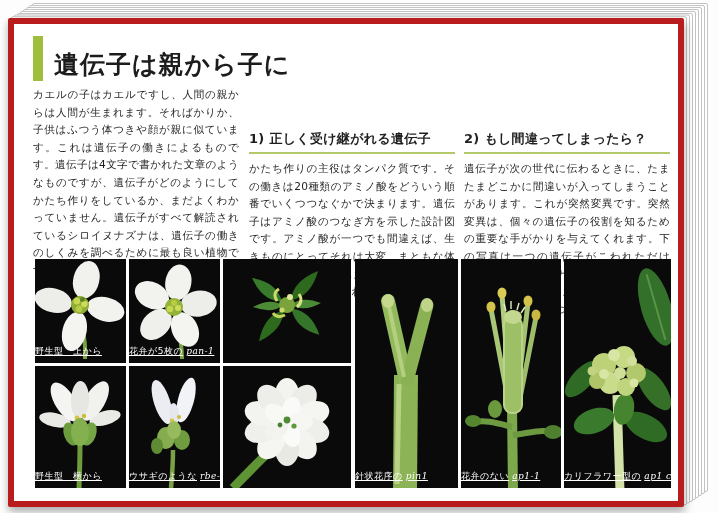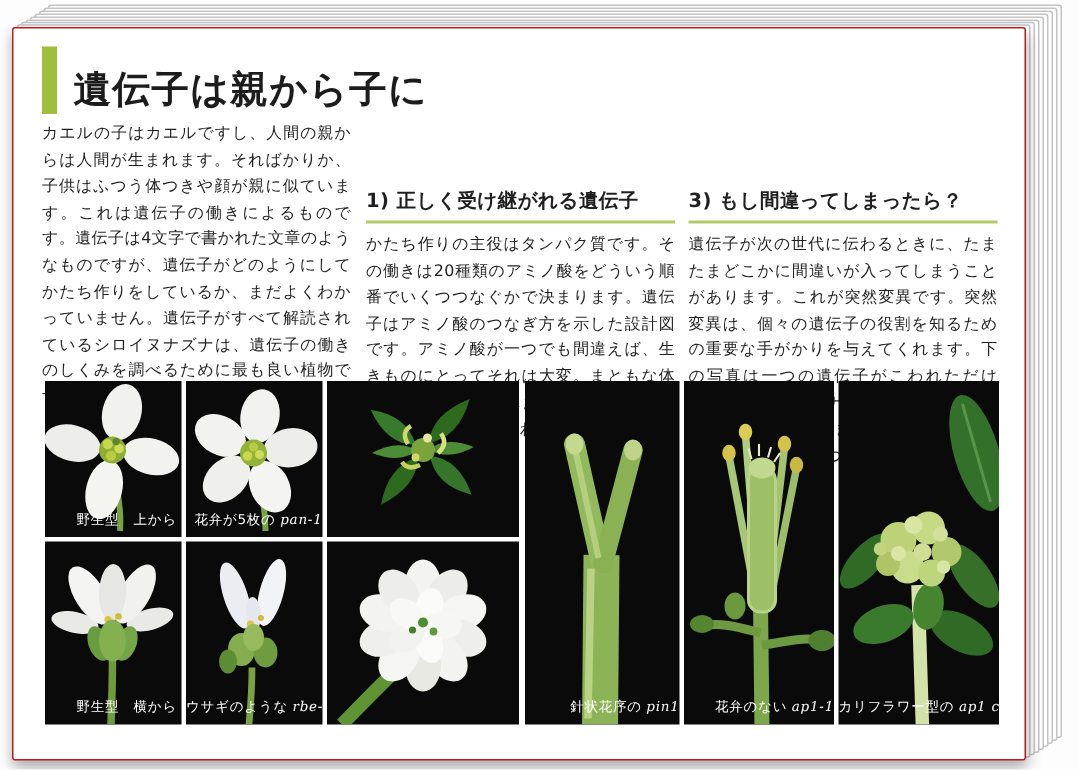--- a/index.html
+++ b/index.html
@@ -9,42 +9,42 @@
 
   
   .stack { position:absolute; left:8px; top:18px; width:676px; height:489px;
            background:#ffffff; border:1px solid #c3c3c3; border-radius:2px; }
   .s1{transform:translate(24px,-15px);} .s2{transform:translate(21px,-13px);}
   .s3{transform:translate(18px,-11px);} .s4{transform:translate(15px,-9px);}
   .s5{transform:translate(12px,-7px);}  .s6{transform:translate(9px,-5px);}
   .s7{transform:translate(6px,-3.5px);} .s8{transform:translate(3px,-1.8px);}
 
   .page { position:absolute; left:8px; top:18px; width:676px; height:489px;
-          background:#ffffff; border:1px solid #b91c1c; border-radius:2px;
+          background:#ffffff; border:6px solid #b91c1c; border-radius:2px;
           box-shadow:2px 5px 9px rgba(0,0,0,.22), -2px 4px 7px rgba(0,0,0,.12); }
 
   .accent-bar { position:absolute; left:19px; top:12px; width:10px; height:45px; }
   .page-title { position:absolute; left:40px; top:24px; font-size:25px; font-weight:bold;
                 color:#1c1c1c; letter-spacing:1px; white-space:nowrap; }
 
   .col { position:absolute; top:62px; width:206px; color:#1f1f1f; }
   .col-1 { left:19px; }  .col-2 { left:235px; }  .col-3 { left:450px; }
   .col p { font-size:10.6px; line-height:17.6px; text-align:justify; letter-spacing:.2px; }
   .sec-head { font-size:13px; font-weight:bold; white-space:nowrap; letter-spacing:.3px;margin-top:44px; }
   .sec-rule { height:2px; margin-top:4px; }
   .col-2 p, .col-3 p { margin-top:6px; }
 
   
   .photo-area { position:absolute; left:21px; top:235px; display:flex; gap:4px; }
   .pg-left  { display:grid; grid-template-columns:91px 91px 128px; grid-template-rows:104px 122px; gap:3px; }
   .pg-right { display:grid; grid-template-columns:103px 100px 107px; grid-template-rows:229px; gap:3px;border-radius:22px; }
   .cell { position:relative; background:#0a0a0a; overflow:hidden; }
   .cell svg { position:absolute; inset:0; width:100%; height:100%; }
-  .plabel { position:absolute; left:0; right:0; bottom:5px; text-align:right;
-            color:#ffffff; font-size:9px; letter-spacing:.5px; white-space:nowrap; }
+  .plabel { position:absolute; left:0; right:0; bottom:5px; text-align:left;
+            color:#ffffff; font-size:9px; letter-spacing:.5px; white-space:nowrap;text-decoration:underline; }
   .plabel i { font-style:italic; margin-left:3px; font-family:"DejaVu Serif","Liberation Serif",serif; }
 </style>
 </head>
 <body>
 
 <div class="scene">
 
   <div class="stack s1"></div>
   <div class="stack s2"></div>
   <div class="stack s3"></div>
@@ -63,21 +63,21 @@
       <p>カエルの子はカエルですし、人間の親からは人間が生まれます。そればかりか、子供はふつう体つきや顔が親に似ています。これは遺伝子の働きによるものです。遺伝子は4文字で書かれた文章のようなものですが、遺伝子がどのようにしてかたち作りをしているか、まだよくわかっていません。遺伝子がすべて解読されているシロイヌナズナは、遺伝子の働きのしくみを調べるために最も良い植物です。</p>
     </div>
 
     <div class="col col-2">
       <div class="sec-head">1) 正しく受け継がれる遺伝子</div>
       <div class="sec-rule" style="background:#b4c96b"></div>
       <p>かたち作りの主役はタンパク質です。その働きは20種類のアミノ酸をどういう順番でいくつつなぐかで決まります。遺伝子はアミノ酸のつなぎ方を示した設計図です。アミノ酸が一つでも間違えば、生きものにとってそれは大変。まともな体ができないかもしれません。そのため遺伝子は正確に子に伝わらなくてはなりません。</p>
     </div>
 
     <div class="col col-3">
-      <div class="sec-head">3) もし間違ってしまったら？</div>
+      <div class="sec-head">2) もし間違ってしまったら？</div>
       <div class="sec-rule" style="background:#b4c96b"></div>
       <p>遺伝子が次の世代に伝わるときに、たまたまどこかに間違いが入ってしまうことがあります。これが突然変異です。突然変異は、個々の遺伝子の役割を知るための重要な手がかりを与えてくれます。下の写真は一つの遺伝子がこわれただけで、シロイヌナズナの花がどんなに変わった形になってしまうかを示しています。(右端だけは二つの遺伝子の変異体)</p>
     </div>
 
     <div class="photo-area">
 
       <div class="pg-left">
 
         <div class="cell">
           <svg viewBox="0 0 91 104" preserveAspectRatio="xMidYMid slice">

